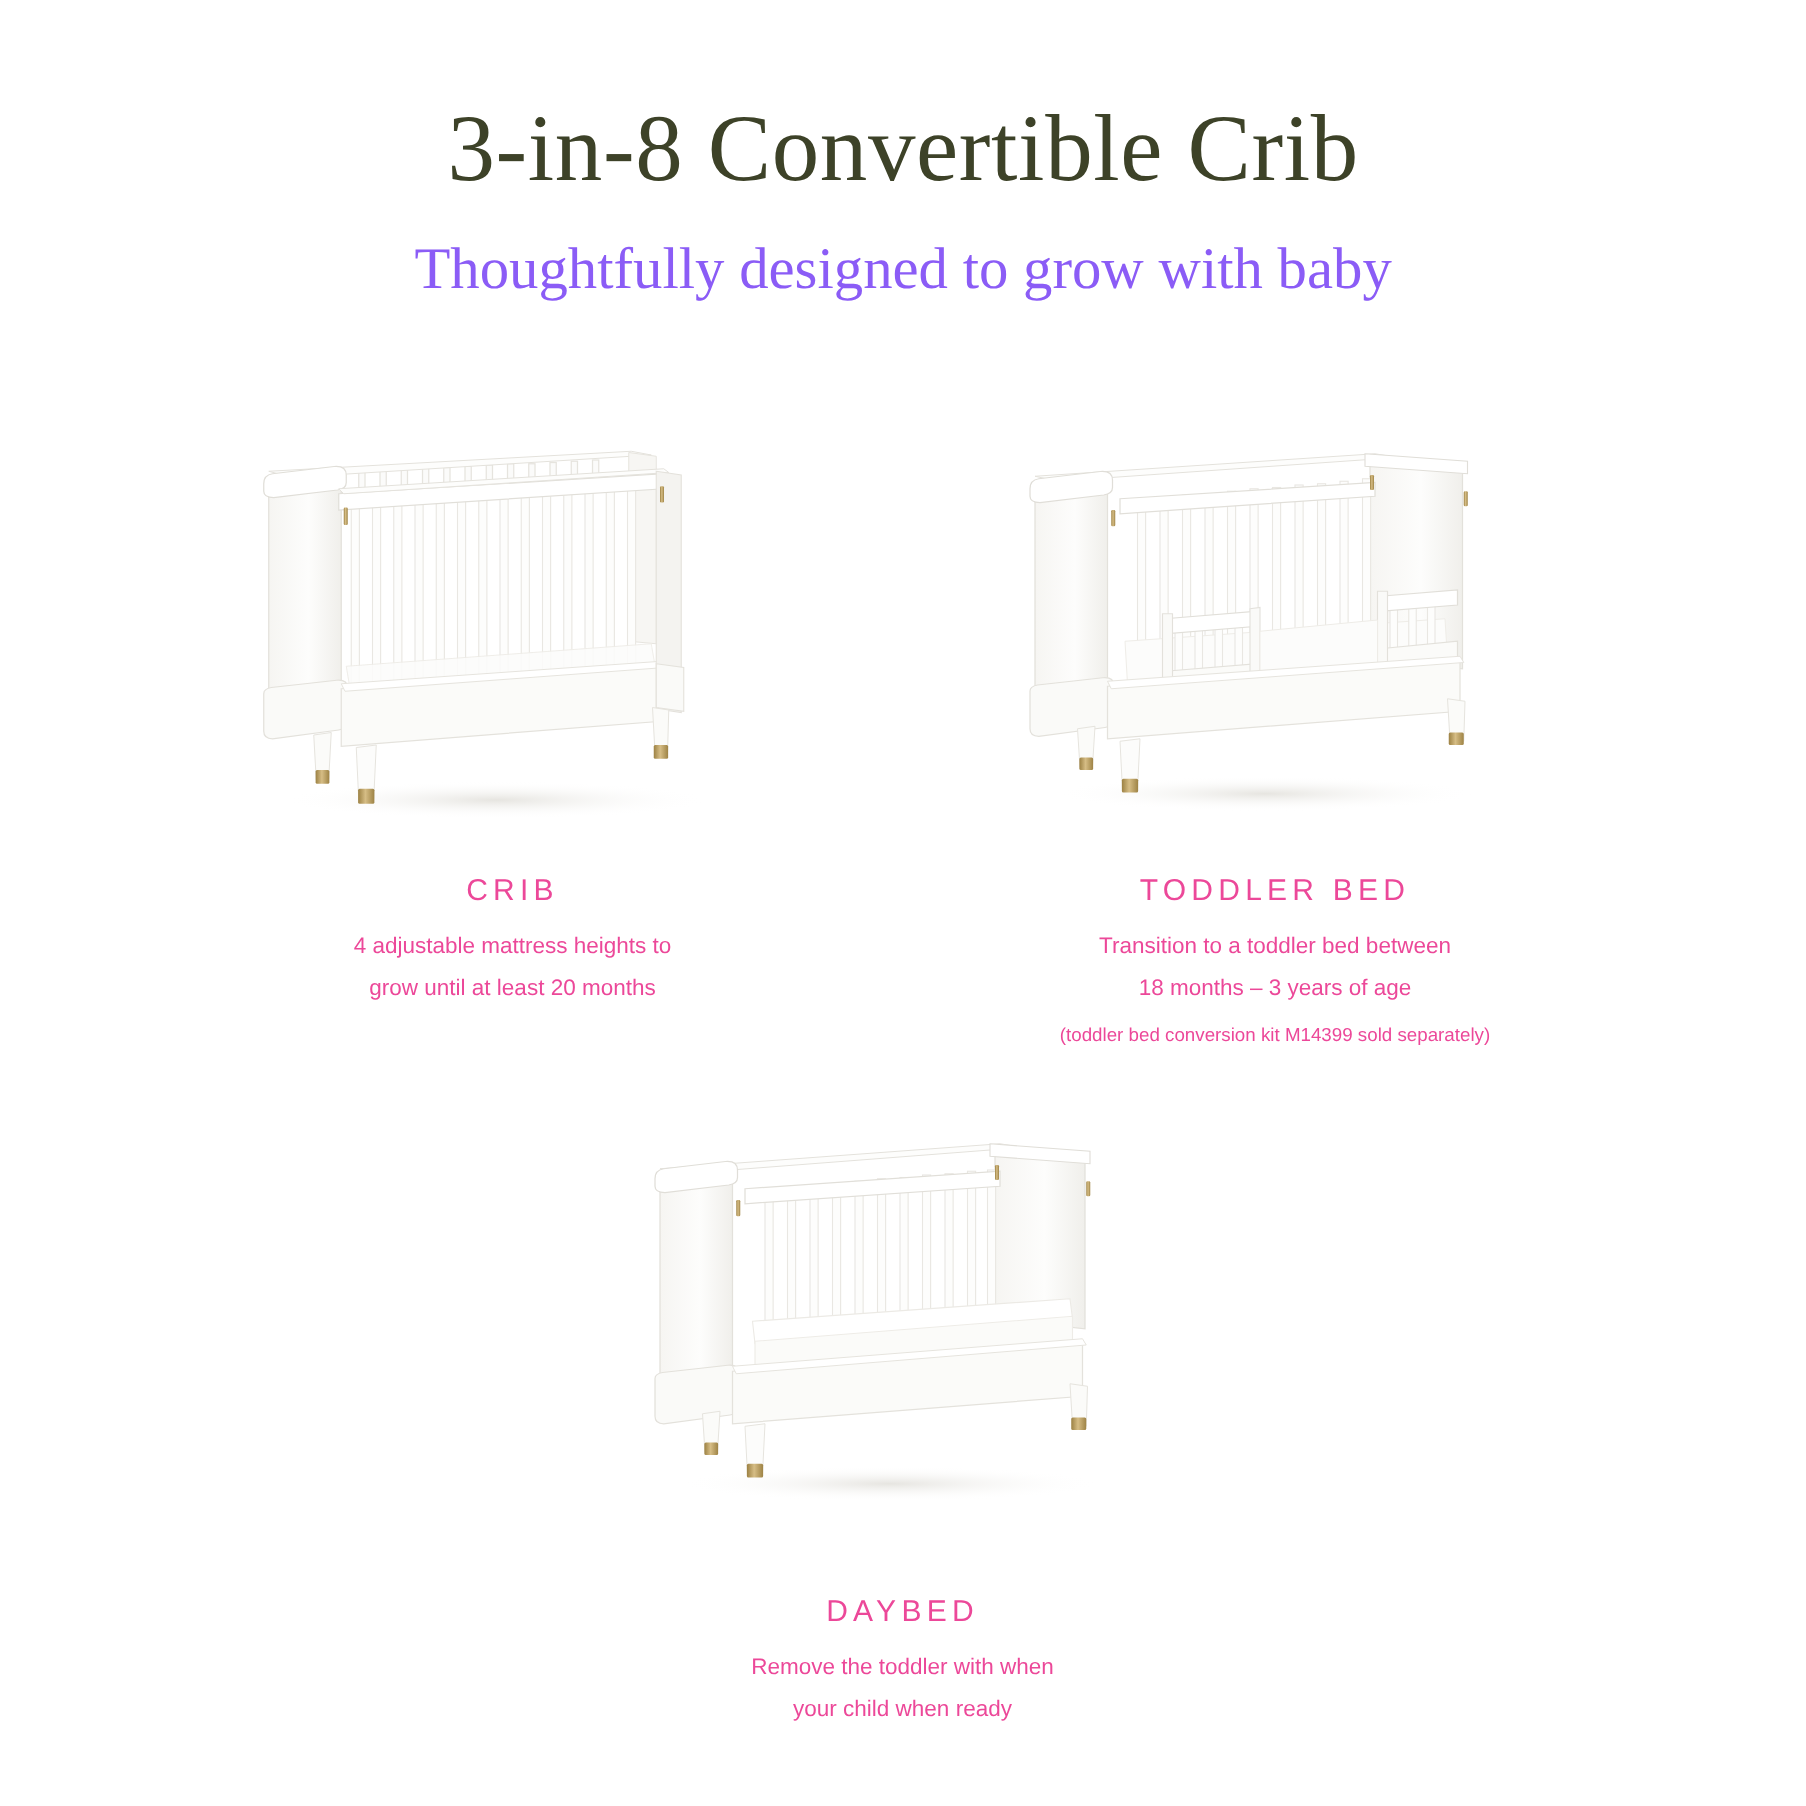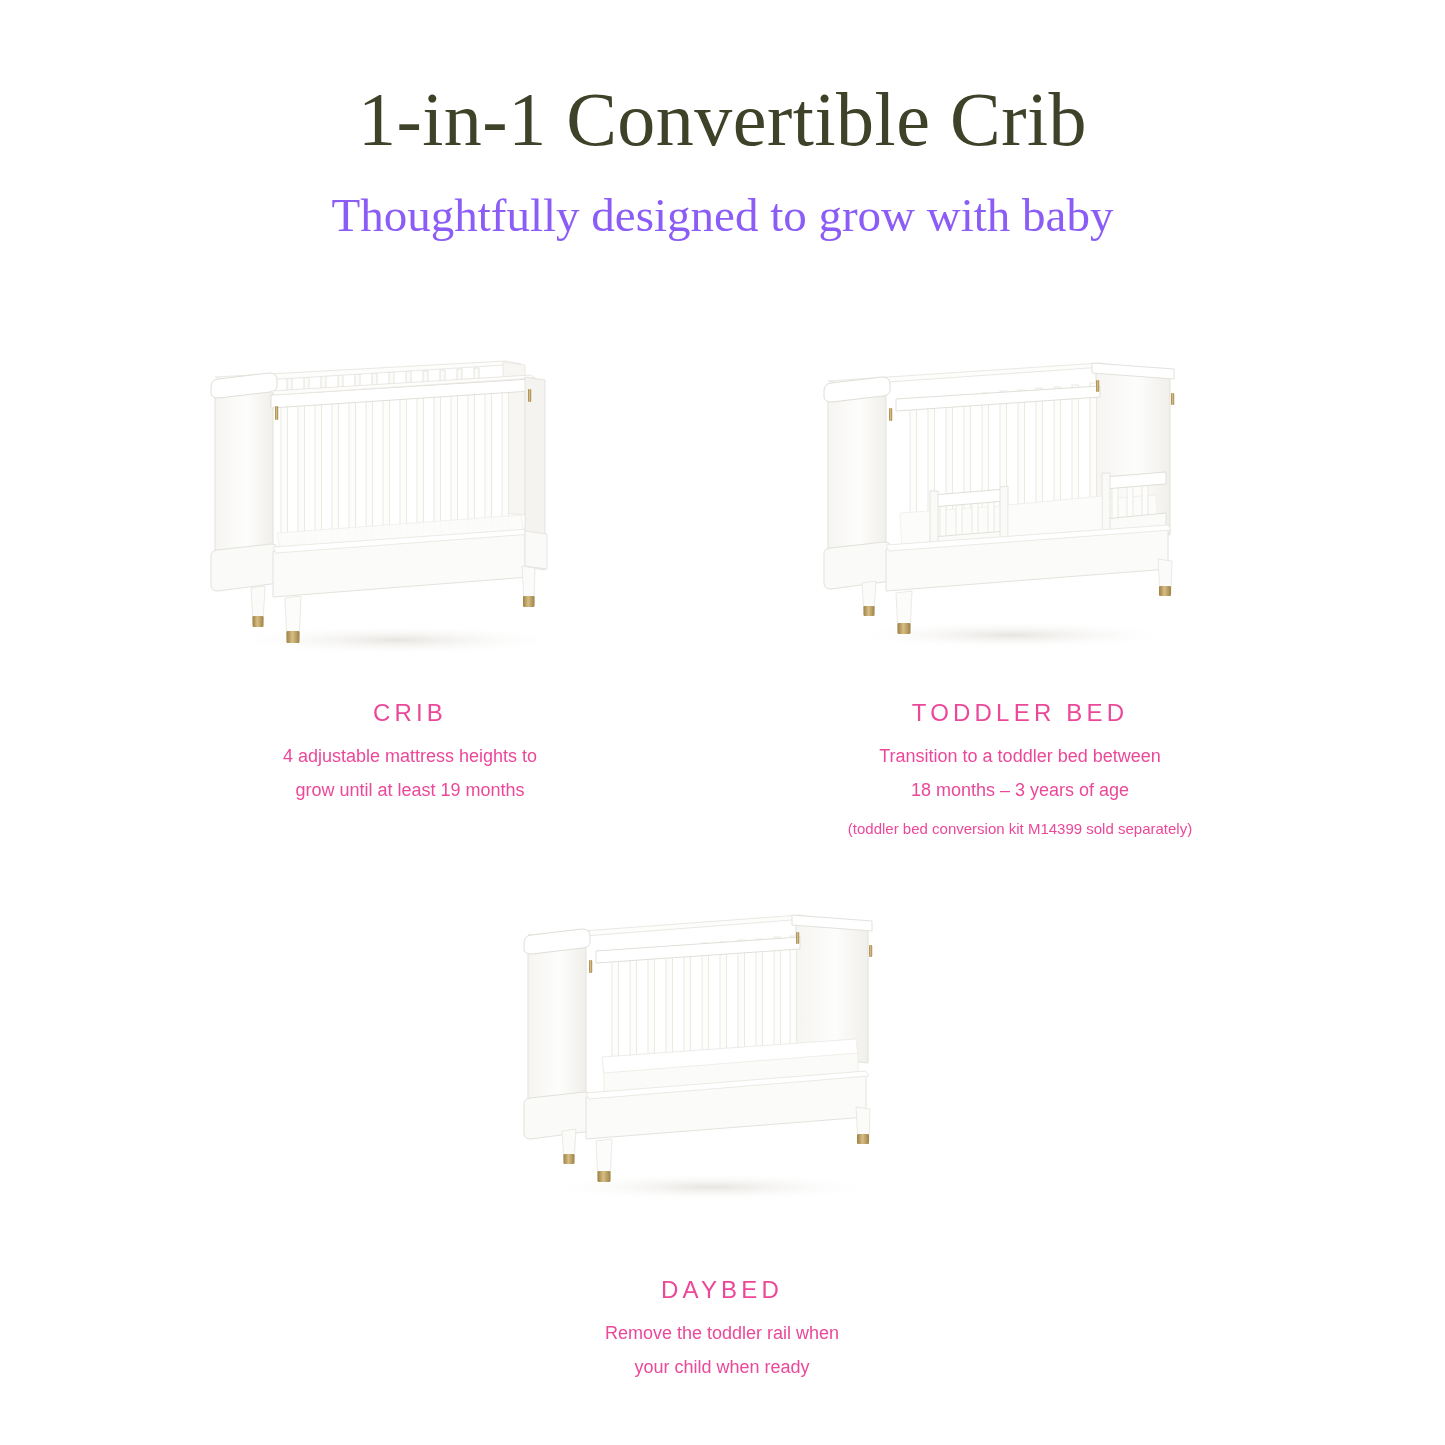--- a/index.html
+++ b/index.html
@@ -67,21 +67,21 @@
   #stage-crib    { left: 185px; top: 355px; width: 425px; height: 310px; }
   #stage-toddler { left: 800px; top: 355px; width: 425px; height: 310px; }
   #stage-daybed  { left: 500px; top: 905px; width: 425px; height: 310px; }
   .stage svg { display: block; width: 100%; height: 100%; }
 </style>
 </head>
 <body>
 
 <div id="page">
 
-  <div class="hero" id="hero-title">1-in-1 Convertible Crib</div>
+  <div class="hero" id="hero-title">3-in-8 Convertible Crib</div>
 
   <div class="hero" id="hero-subtitle">Thoughtfully designed to grow with baby</div>
 
   <div class="stage" id="stage-crib">
     <svg viewBox="0 0 425 310" xmlns="http://www.w3.org/2000/svg">
       <defs>
         <linearGradient id="panelG" x1="0" y1="0" x2="1" y2="0">
           <stop offset="0%" stop-color="#f6f5f2"></stop>
           <stop offset="55%" stop-color="#fdfdfc"></stop>
           <stop offset="100%" stop-color="#f0efeb"></stop>
@@ -367,34 +367,34 @@
       <rect x="89" y="55" width="3.2" height="13" rx="1" fill="url(#brassG3)"></rect>
       <rect x="296" y="27" width="3.2" height="12" rx="1" fill="url(#brassG3)"></rect>
       <rect x="369" y="40" width="3.2" height="12" rx="1" fill="url(#brassG3)"></rect>
     </svg>
   </div>
 
   <div class="caption" id="caption-crib">
     <div class="cap-label">CRIB</div>
     <div class="cap-body">
       <div>4 adjustable mattress heights to</div>
-      <div>grow until at least 19 months</div>
+      <div>grow until at least 20 months</div>
     </div>
   </div>
 
   <div class="caption" id="caption-toddler">
     <div class="cap-label">TODDLER BED</div>
     <div class="cap-body">
       <div>Transition to a toddler bed between</div>
       <div>18 months – 3 years of age</div>
     </div>
     <div class="cap-fine">(toddler bed conversion kit M14399 sold separately)</div>
   </div>
 
   <div class="caption" id="caption-daybed">
     <div class="cap-label">DAYBED</div>
     <div class="cap-body">
-      <div>Remove the toddler rail when</div>
+      <div>Remove the toddler with when</div>
       <div>your child when ready</div>
     </div>
   </div>
 
 </div>
 
 </body></html>

